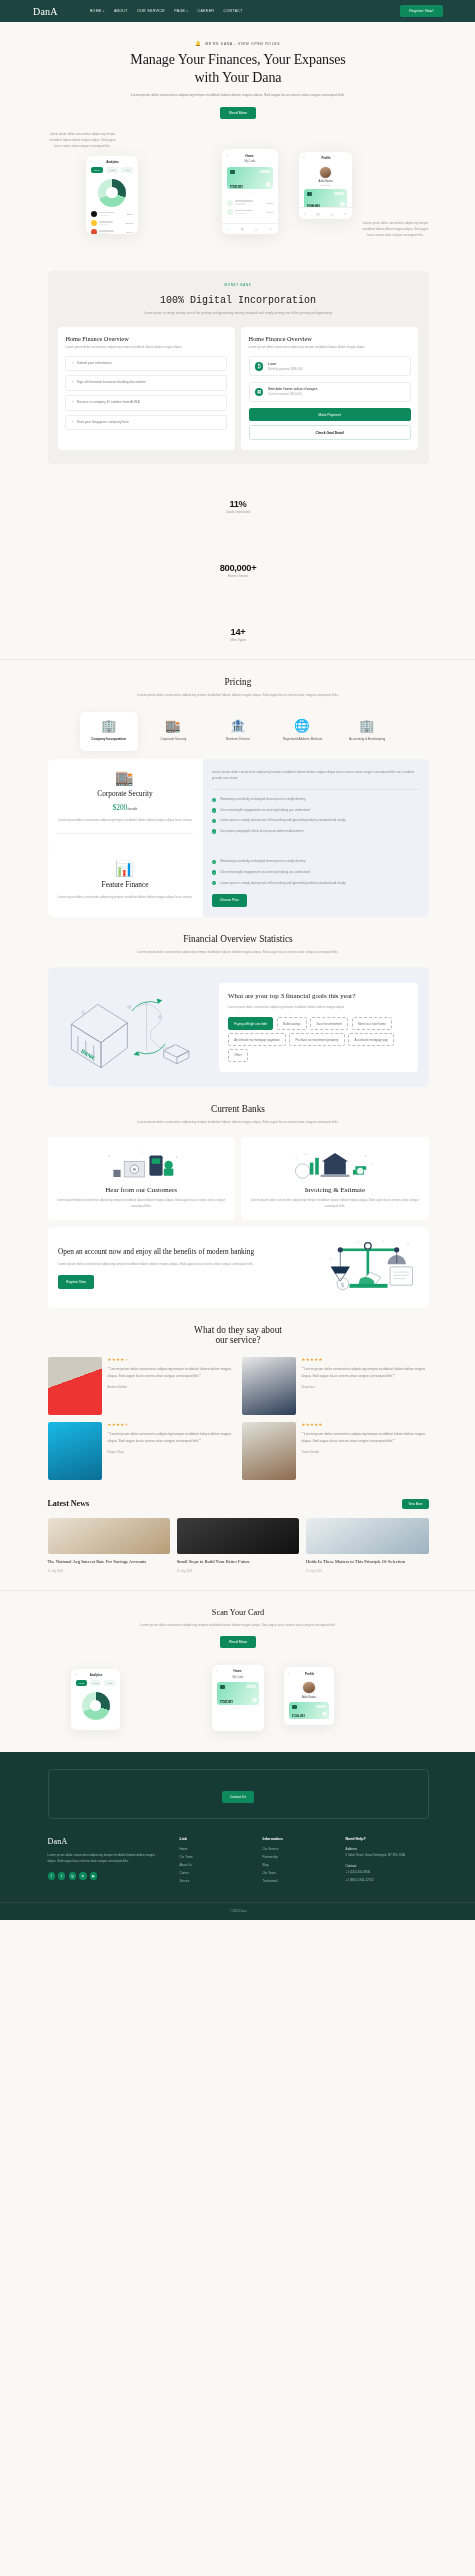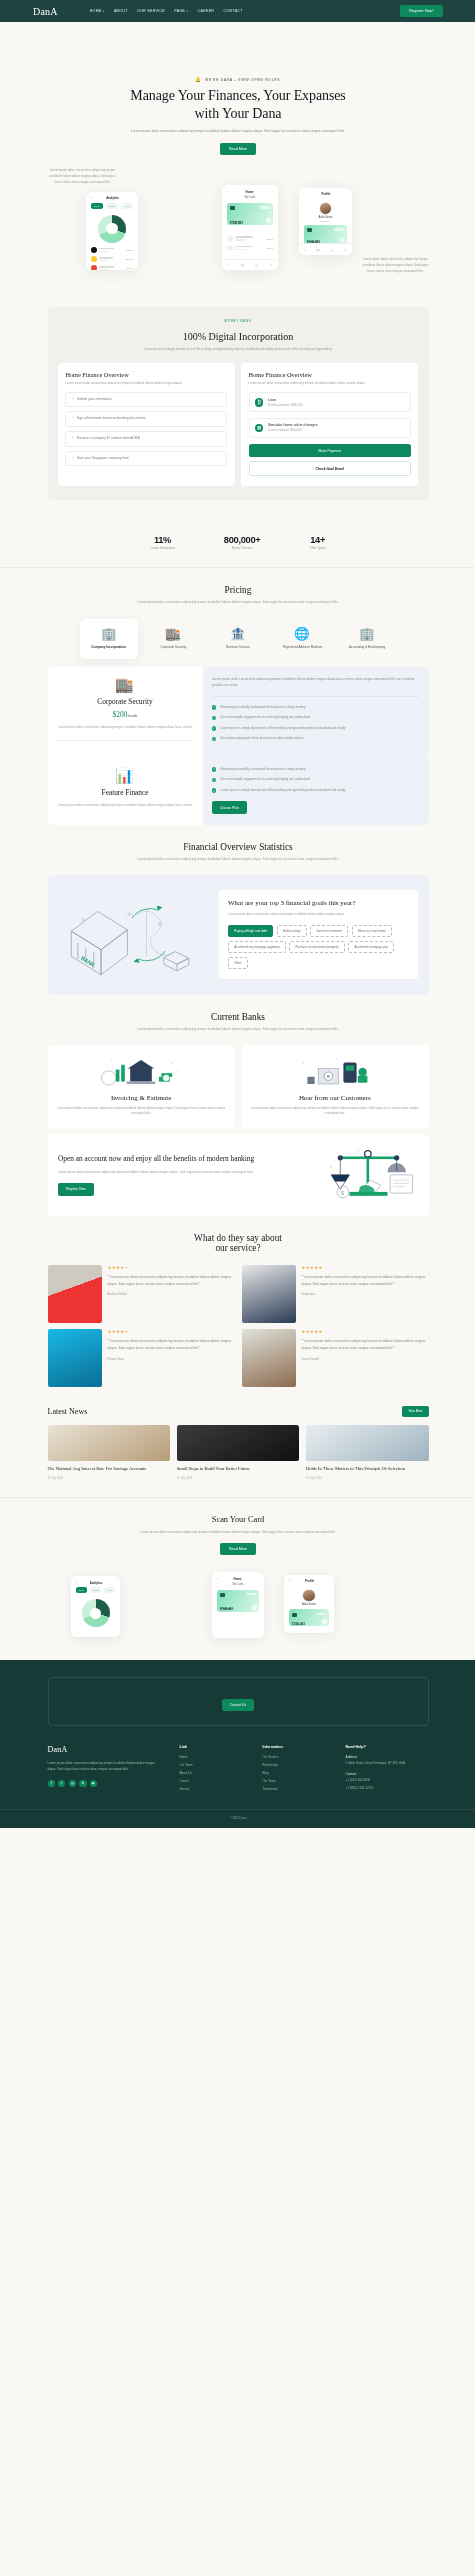--- a/index.html
+++ b/index.html
@@ -22,21 +22,21 @@
   .logo { font-family:"Liberation Serif", serif; color:#fff; font-size:10px; letter-spacing:0.2px; margin-right:32px; }
   .navlinks { display:flex; align-items:center; gap:9.3px; flex:1; }
   .navlink { color:#e6eceb; font-size:3.6px; letter-spacing:0.3px; text-decoration:none; white-space:nowrap; display:flex; align-items:center; gap:1.3px;}
   .caret { font-size:2.6px; opacity:.8; }
   .btn-register {
     background:#0c8a5e; color:#fff; font-size:3.7px; padding:4px 9.3px;
     border:none; border-radius:2px; white-space:nowrap; letter-spacing:0.1px;
   }
 
   
-  .hero { padding:17px 12px 0; text-align:center; background:#faf8f4;margin-top:36px; }
+  .hero { padding:17px 12px 0; text-align:center; background:#faf8f4; }
   .eyebrow { display:inline-flex; align-items:center; gap:2.6px; font-size:3.4px; letter-spacing:0.7px; color:#4a4a4a; margin-bottom:5.3px;}
   .eyebrow .bell { font-size:4.6px; }
   .hero h1 { font-family:"Liberation Serif", serif; font-size:14px; line-height:1.28; font-weight:400; color:#16161a; letter-spacing:-0.1px;}
   .hero p { width:218px; margin:5.3px auto 0; font-size:3.4px; line-height:1.85; color:#8d8d8d; }
   .btn-green {
     background:#0c8a5e; color:#fff; font-size:3.7px; padding:4px 8.6px;
     border:none; border-radius:2px; margin-top:8px; display:inline-block;
   }
 
   
@@ -89,37 +89,37 @@
   .ph-nav span{font-size:3.3px;color:#c4c4c4;}
   .ph-nav span.on{color:#0c8a5e;}
   .avatar-big{width:13.2px;height:13.2px;border-radius:50%;margin:2.6px auto 1.3px;background:linear-gradient(160deg,#c89e80,#6d4a33);border:1px solid #eee;}
   .pname{text-align:center;font-size:2.6px;color:#3a3a3a;}
   .pedit{text-align:center;font-size:2.1px;color:#b5b5b5;margin-top:0.7px;}
 
   
   .sec-digital { padding:16px 0 20px; }
   .panel { background:#f2f0ec; border-radius:4.6px; padding:12px 10.6px 14.5px; }
   .kicker { text-align:center; font-size:3px; letter-spacing:0.7px; color:#0c8a5e; }
-  .panel h2 { font-family:Liberation Serif, serif; text-align:center; font-size:10px; font-weight:400; margin-top:7.3px; color:#16161a;}
+  .panel h2 { font-family:Liberation Mono, monospace; text-align:center; font-size:10px; font-weight:400; margin-top:7.3px; color:#16161a;}
   .panel .sub { text-align:center; font-size:3.1px; line-height:1.95; color:#9b9b9b; margin-top:4.6px; }
   .two { display:flex; gap:6.6px; margin-top:10.6px; }
   .wcard { flex:1; background:#fff; border-radius:4px; padding:8px 7.3px 9.3px; }
   .wcard h3 { font-family:"Liberation Serif", serif; font-size:6.3px; font-weight:400; color:#16161a; }
   .wcard .t { font-size:3px; line-height:1.95; color:#a0a0a0; margin-top:3.3px; }
   .step { border:0.4px solid #ececec; border-radius:2.6px; padding:4px 5.3px; margin-top:4.6px; display:flex; gap:3.3px; font-size:3.3px; color:#7d7d7d; line-height:1.6;}
   .step .ar { color:#b9b9b9; }
   .feat { border:0.4px solid #ececec; border-radius:2.6px; padding:4.6px 5.3px; margin-top:5.3px; display:flex; gap:4.6px; align-items:center;}
   .feat .ic { width:8.6px;height:8.6px;border-radius:50%;background:#0c8a5e;color:#fff;display:flex;align-items:center;justify-content:center;font-size:4.6px;flex:none;}
   .feat .ft { font-size:3.7px; color:#1f1f1f; }
   .feat .fs { font-size:2.8px; color:#a6a6a6; margin-top:1px;}
   .btn-pay { display:block; width:100%; background:#0c8a5e; color:#fff; border:none; border-radius:2.6px; padding:4.6px 0; font-size:3.3px; margin-top:6px;}
   .btn-goal { display:block; width:100%; background:#fff; color:#16161a; border:0.4px solid #cfe6dd; border-radius:2.6px; padding:4.6px 0; font-size:3.3px; font-weight:bold; margin-top:4px;}
 
   
-  .stats { display:flex; justify-content:center; gap:49px; padding:14.5px 0 17px; border-bottom:0.4px solid #eeebe5; background:#faf8f4;}
+  .stats { display:flex; justify-content:center; gap:49px; padding:14.5px 0 17px; border-bottom:0.4px solid #eeebe5; background:#faf8f4;flex-direction:column;}
   .stat { text-align:center; }
   .stat .n { font-size:9.3px; font-weight:bold; letter-spacing:-0.3px; color:#16161a;}
   .stat .l { font-size:3.2px; color:#9a9a9a; margin-top:1.3px; }
 
   
   .sec { padding:17px 4px 0; text-align:center; }
   .sec h2 { font-family:"Liberation Serif", serif; font-size:9.3px; font-weight:400; color:#16161a;}
   .sec .lead { width:218px; margin:4.6px auto 0; font-size:3.2px; line-height:1.95; color:#9b9b9b; }
   .tabs { display:flex; justify-content:center; gap:6.6px; margin-top:13.2px; }
   .tab { width:58px; padding:8.6px 4px 9.3px; border-radius:5.3px; }
@@ -176,21 +176,21 @@
   .t2{background:linear-gradient(160deg,#e9e9e9,#2a3b55);}
   .t3{background:linear-gradient(160deg,#19b9e6,#0a6d94);}
   .t4{background:linear-gradient(160deg,#dfe2da,#8d6b4f);}
   .stars { color:#f0a32a; font-size:4.3px; letter-spacing:0.4px; }
   .stars .off { color:#e3ddcf; }
   .tst q { display:block; font-size:3.4px; line-height:1.95; color:#8a8a8a; margin-top:4px; }
   .tst .who { font-size:2.9px; color:#9e9e9e; margin-top:5.3px; }
 
   
   .news-head { display:flex; justify-content:space-between; align-items:center; margin-top:4px;}
-  .news-head h2 { font-family:"Liberation Serif", serif; font-size:8px; font-weight:400; color:#16161a;}
+  .news-head h2 { font-family:"Liberation Serif", serif; font-size:8px; font-weight:700; color:#16161a;}
   .btn-more { background:#0c8a5e;color:#fff;border:none;border-radius:2px;padding:3.3px 6px;font-size:3px;}
   .news-grid { display:flex; gap:6.6px; margin-top:8.6px; text-align:left;}
   .news { flex:1; }
   .news-img { height:36px; border-radius:2.6px; }
   .n1{background:linear-gradient(150deg,#e9e2d4,#b79d78);}
   .n2{background:linear-gradient(150deg,#3c3c3c,#101010);}
   .n3{background:linear-gradient(150deg,#e8eef1,#9fb3bf);}
   .news h4 { font-family:"Liberation Serif", serif; font-size:4.6px; font-weight:400; line-height:1.45; margin-top:5.3px; color:#16161a;}
   .news .dt { font-size:2.8px; color:#b0b0b0; margin-top:3.3px; }
 
@@ -572,20 +572,41 @@
   </div>
 </section>
 
 <section class="sec">
   <div class="inner">
     <h2>Current Banks</h2>
     <div class="lead">Lorem ipsum dolor consectetur adipiscing tempor incididunt labore dolore magna aliqua. Sed augue lacus viverra vitae congue consequat felis.</div>
     <div class="cb-two">
       <div class="cb">
         <svg class="cb-ill" viewBox="0 0 180 60" style="font-size:10px">
+          <rect x="62" y="24" width="34" height="26" fill="#e4e7ec" stroke="#9aa3b2"></rect>
+          <circle cx="79" cy="37" r="7" fill="#fff" stroke="#6c7687"></circle>
+            <circle cx="79" cy="37" r="2.5" fill="#9aa3b2"></circle>
+          <rect x="104" y="14" width="22" height="34" rx="3" fill="#2c3e5a"></rect>
+            <rect x="108" y="19" width="14" height="9" fill="#16a06a"></rect>
+          <g fill="#16a06a">
+              <rect x="128" y="36" width="16" height="12" rx="2"></rect>
+              <circle cx="136" cy="30" r="7"></circle>
+              <rect x="44" y="38" width="12" height="12" fill="#6c7687"></rect>
+            </g>
+          <g fill="#b9c2d1" font-size="5" font-family="Liberation Sans, sans-serif">
+              <text x="36" y="16">x</text>
+              <text x="148" y="18">x</text>
+              <text x="92" y="10">≈</text>
+            </g>
+        </svg>
+        <h3>Hear from our Customers</h3>
+        <div class="d">Lorem ipsum dolor consectetur adipiscing tempor incididunt labore dolore magna aliqua. Sed augue lacus viverra vitae congue consequat felis.</div>
+      </div>
+      <div class="cb">
+        <svg class="cb-ill" viewBox="0 0 180 60" style="font-size:10px">
           <g fill="#2c3e5a">
               <rect x="72" y="22" width="36" height="24"></rect>
               <polygon points="90,10 112,24 68,24"></polygon>
             </g>
           <rect x="66" y="46" width="48" height="4" fill="#9aa3b2"></rect>
           <g fill="#16a06a">
               <rect x="48" y="26" width="6" height="20"></rect>
               <rect x="57" y="18" width="6" height="28"></rect>
               <rect x="120" y="38" width="18" height="8"></rect>
               <rect x="124" y="32" width="18" height="6"></rect>
@@ -593,41 +614,20 @@
           <circle cx="132" cy="40" r="6" fill="#eafaf2" stroke="#16a06a"></circle>
           <circle cx="36" cy="40" r="12" fill="none" stroke="#9aa3b2"></circle>
           <g fill="#b9c2d1" font-size="5" font-family="Liberation Sans, sans-serif">
               <text x="40" y="14">x</text>
               <text x="140" y="16">x</text>
               <text x="24" y="20">≈</text>
               <text x="150" y="30">+</text>
             </g>
         </svg>
         <h3>Invoicing &amp; Estimate</h3>
-        <div class="d">Lorem ipsum dolor consectetur adipiscing tempor incididunt labore dolore magna aliqua. Sed augue lacus viverra vitae congue consequat felis.</div>
-      </div>
-      <div class="cb">
-        <svg class="cb-ill" viewBox="0 0 180 60" style="font-size:10px">
-          <rect x="62" y="24" width="34" height="26" fill="#e4e7ec" stroke="#9aa3b2"></rect>
-          <circle cx="79" cy="37" r="7" fill="#fff" stroke="#6c7687"></circle>
-            <circle cx="79" cy="37" r="2.5" fill="#9aa3b2"></circle>
-          <rect x="104" y="14" width="22" height="34" rx="3" fill="#2c3e5a"></rect>
-            <rect x="108" y="19" width="14" height="9" fill="#16a06a"></rect>
-          <g fill="#16a06a">
-              <rect x="128" y="36" width="16" height="12" rx="2"></rect>
-              <circle cx="136" cy="30" r="7"></circle>
-              <rect x="44" y="38" width="12" height="12" fill="#6c7687"></rect>
-            </g>
-          <g fill="#b9c2d1" font-size="5" font-family="Liberation Sans, sans-serif">
-              <text x="36" y="16">x</text>
-              <text x="148" y="18">x</text>
-              <text x="92" y="10">≈</text>
-            </g>
-        </svg>
-        <h3>Hear from our Customers</h3>
         <div class="d">Lorem ipsum dolor consectetur adipiscing tempor incididunt labore dolore magna aliqua. Sed augue lacus viverra vitae congue consequat felis.</div>
       </div>
     </div>
 
     <div class="cta">
       <div class="cta-l">
         <h3>Open an account now and enjoy all the benefits of modern banking</h3>
         <div class="d">Lorem ipsum dolor consectetur adipiscing tempor incididunt labore dolore magna aliqua. Sed augue lacus viverra vitae congue consequat felis.</div>
         <button class="btn-reg2">Register Now</button>
       </div>

